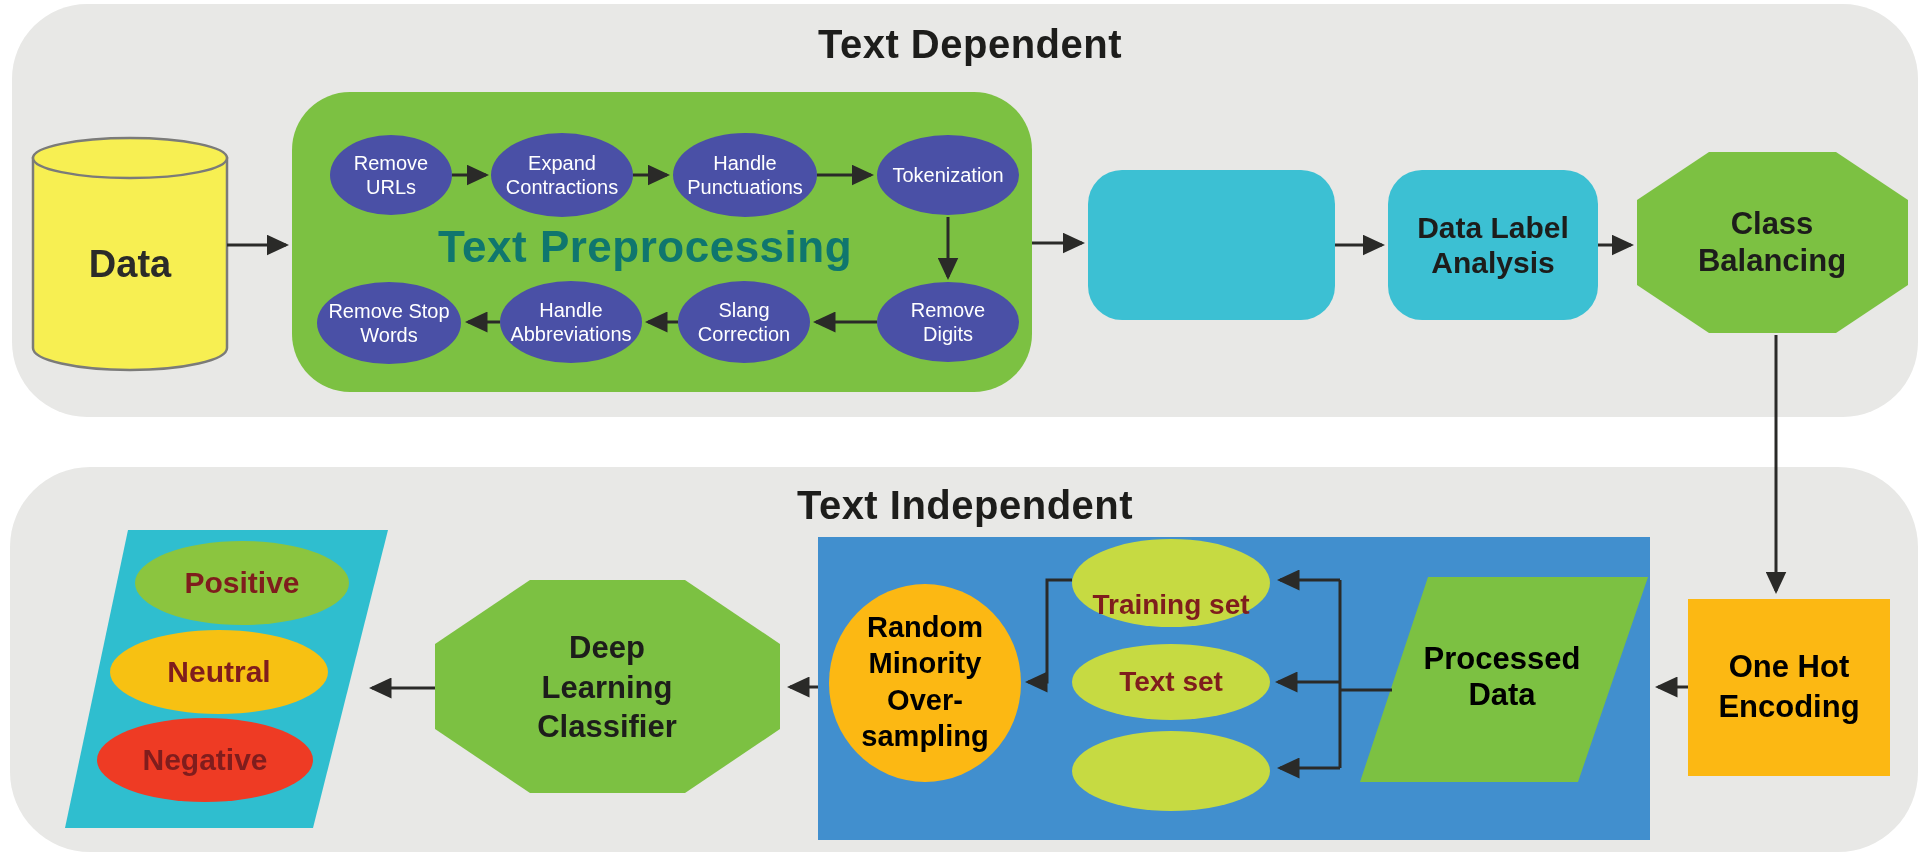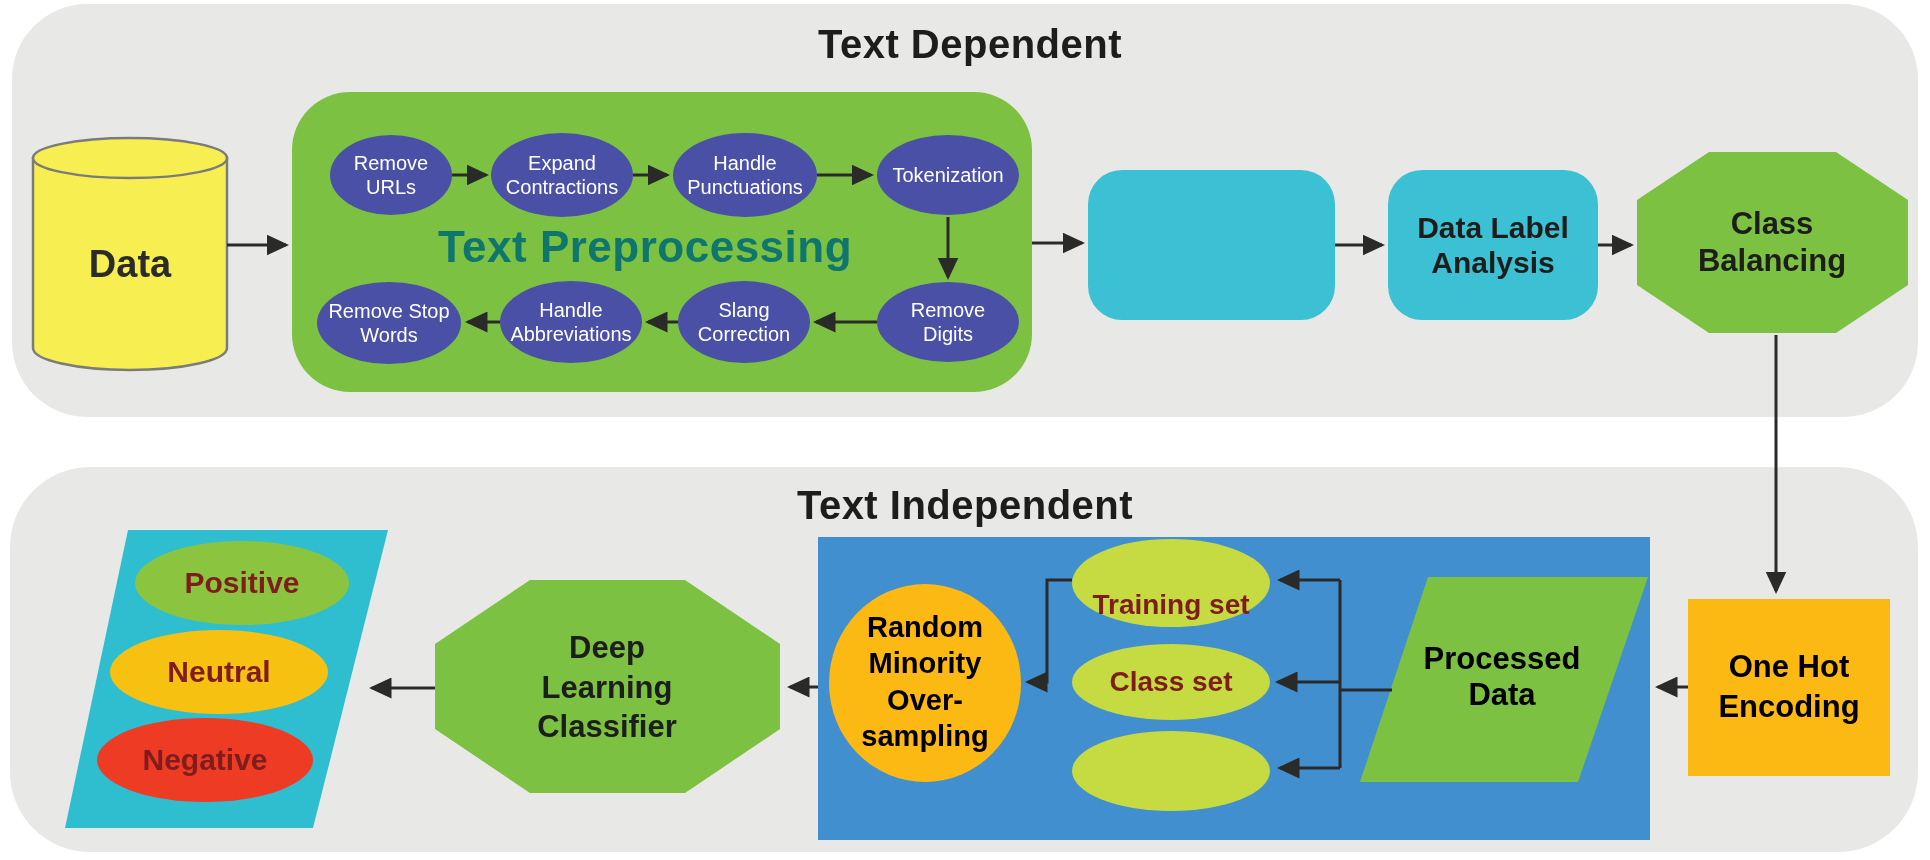--- a/index.html
+++ b/index.html
@@ -124,21 +124,21 @@
 Analysis</div>
   <div class="lbl t-node" style="left:1772px;top:243px;font-size:31px;line-height:1.18;">Class
 Balancing</div>
 
   <div class="lbl t-navy" style="left:1789px;top:687px;font-size:31px;line-height:1.3;">One Hot
 Encoding</div>
   <div class="lbl t-navy" style="left:1502px;top:677px;font-size:31px;line-height:1.15;">Processed
 Data</div>
 
   <div class="lbl t-purple" style="left:1171px;top:605px;font-size:28px;">Training set</div>
-  <div class="lbl t-purple" style="left:1171px;top:682px;font-size:28px;">Class set</div>
+  <div class="lbl t-purple" style="left:1171px;top:682px;font-size:28px;">Text set</div>
 
   <div class="lbl t-navy" style="left:925px;top:681px;font-size:29px;line-height:1.25;">Random
 Minority
 Over-
 sampling</div>
   <div class="lbl t-node" style="left:607px;top:688px;font-size:31px;line-height:1.28;">Deep
 Learning
 Classifier</div>
 
   <div class="lbl t-purple" style="left:242px;top:583px;font-size:30px;">Positive</div>

